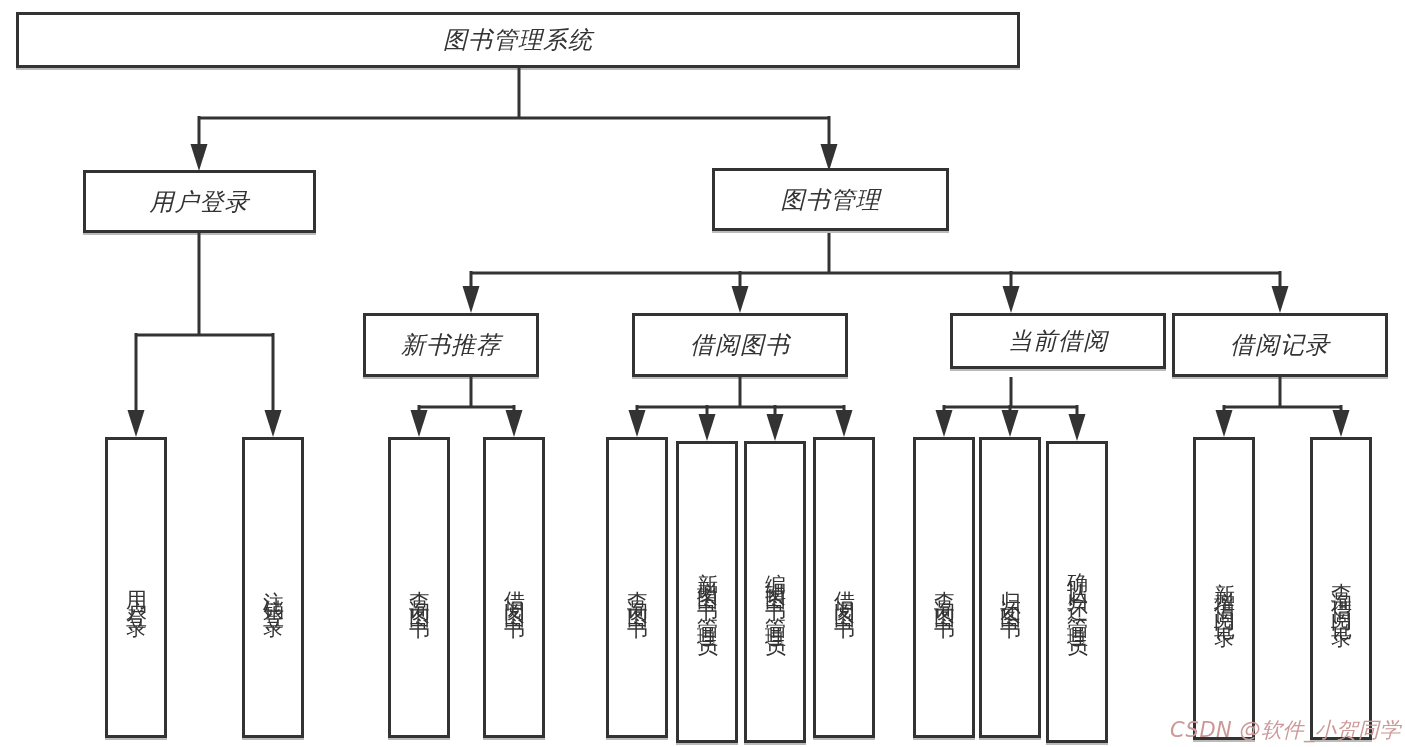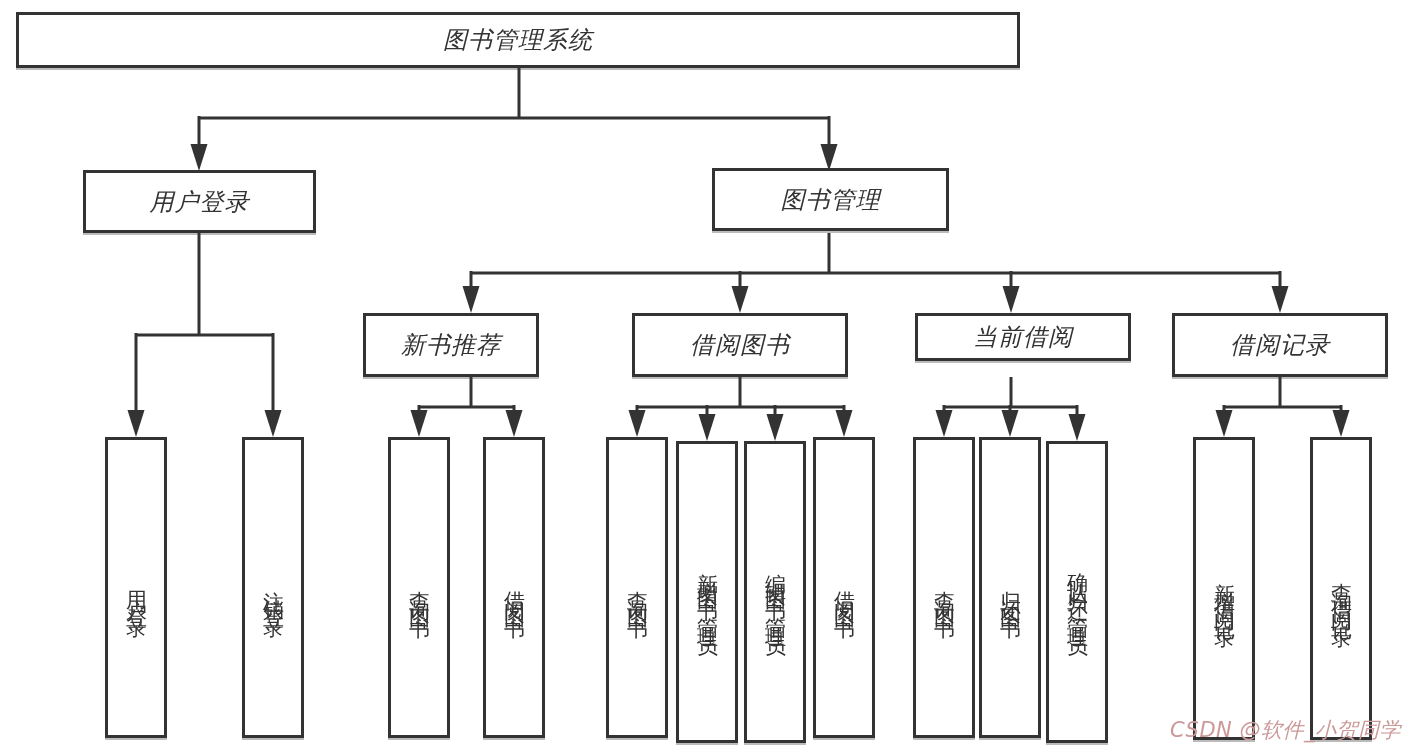--- a/index.html
+++ b/index.html
@@ -110,21 +110,21 @@
   <div class="node" style="left:712px;top:168px;width:237px;height:63px">
     <span>图书管理</span>
   </div>
 
   <div class="node" style="left:363px;top:313px;width:176px;height:64px">
     <span>新书推荐</span>
   </div>
   <div class="node" style="left:632px;top:313px;width:216px;height:64px">
     <span>借阅图书</span>
   </div>
-  <div class="node" style="left:915px;top:313px;width:216px;height:48px">
+  <div class="node" style="left:950px;top:313px;width:216px;height:56px">
     <span>当前借阅</span>
   </div>
   <div class="node" style="left:1172px;top:313px;width:216px;height:64px">
     <span>借阅记录</span>
   </div>
 
   <div class="leaf" style="left:105px;top:437px;width:62px;height:301px">
     <span class="vtext">用户登录</span>
   </div>
   <div class="leaf" style="left:242px;top:437px;width:62px;height:301px">

